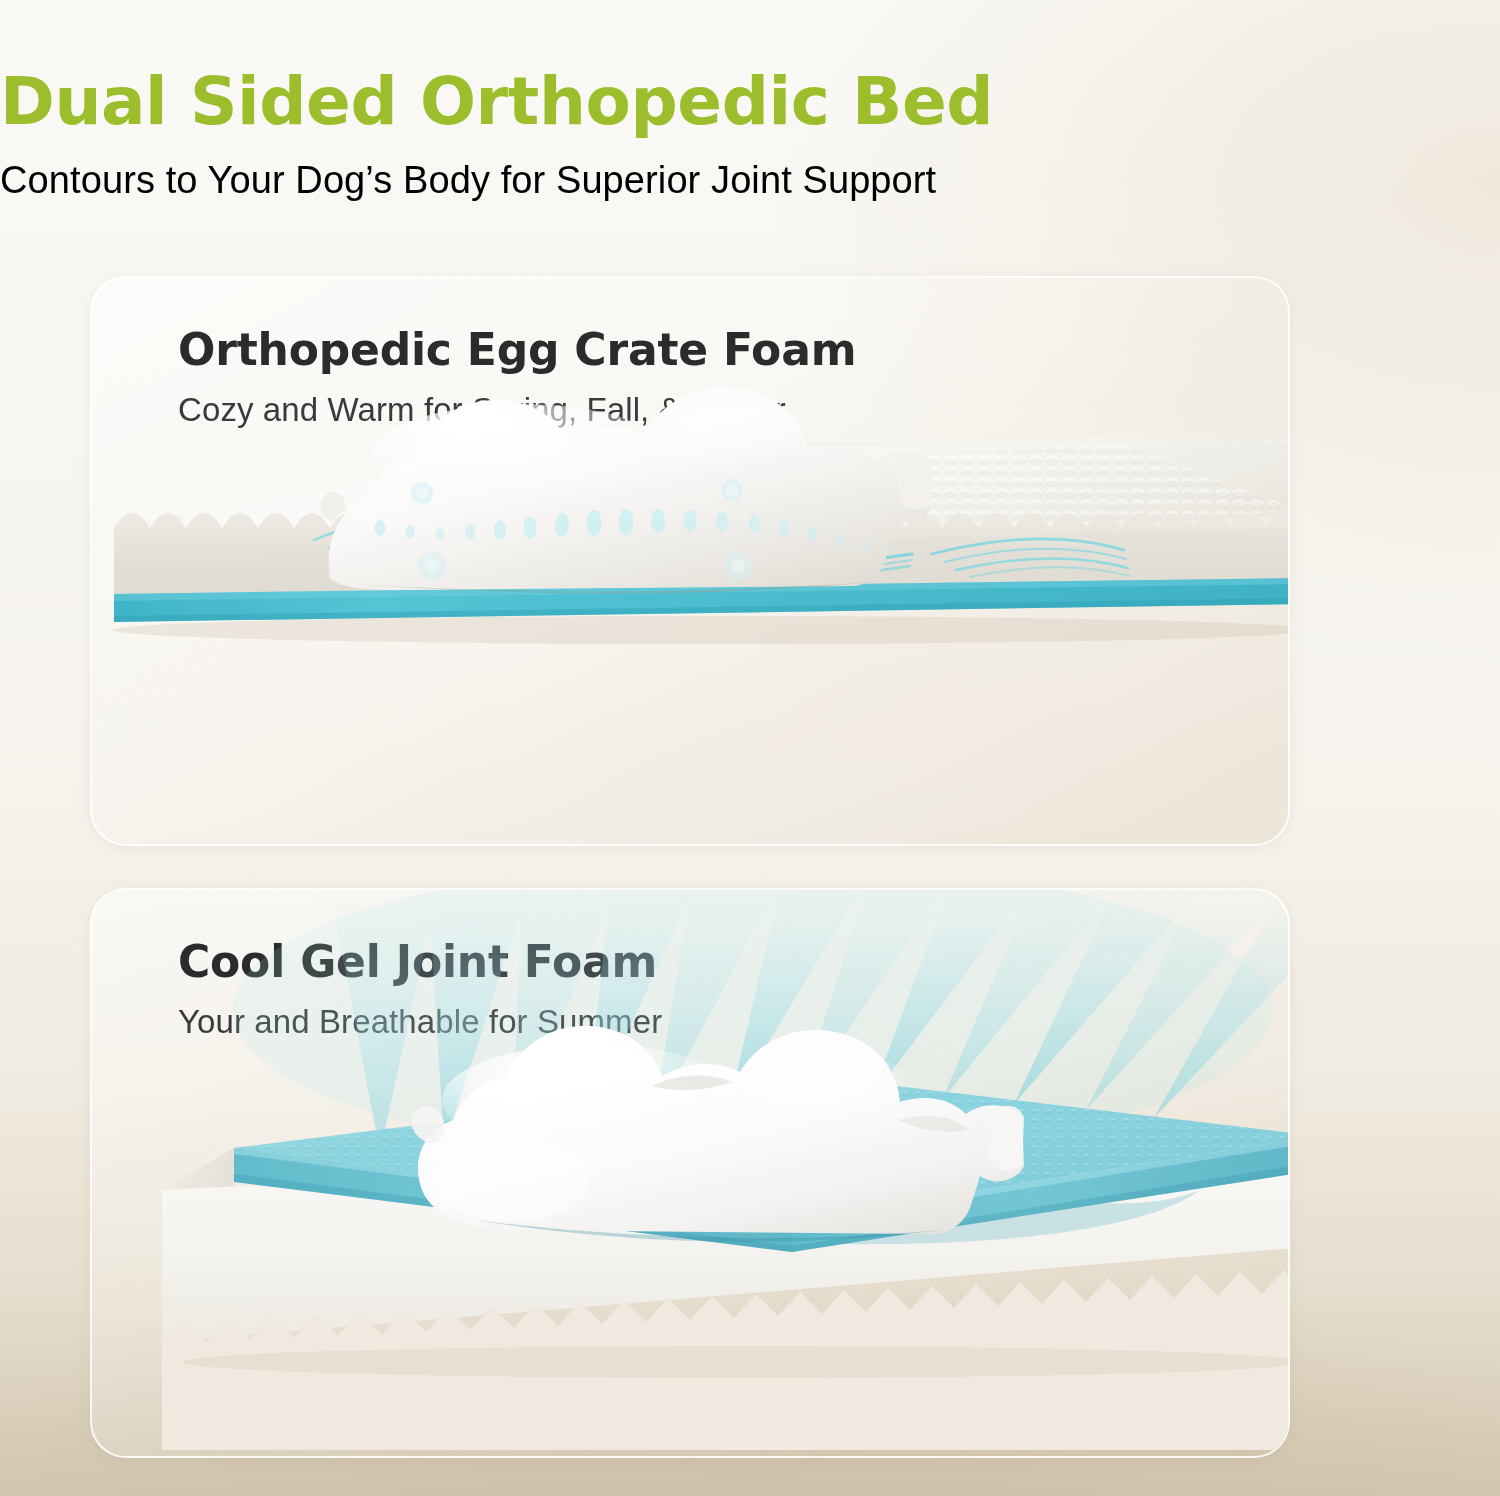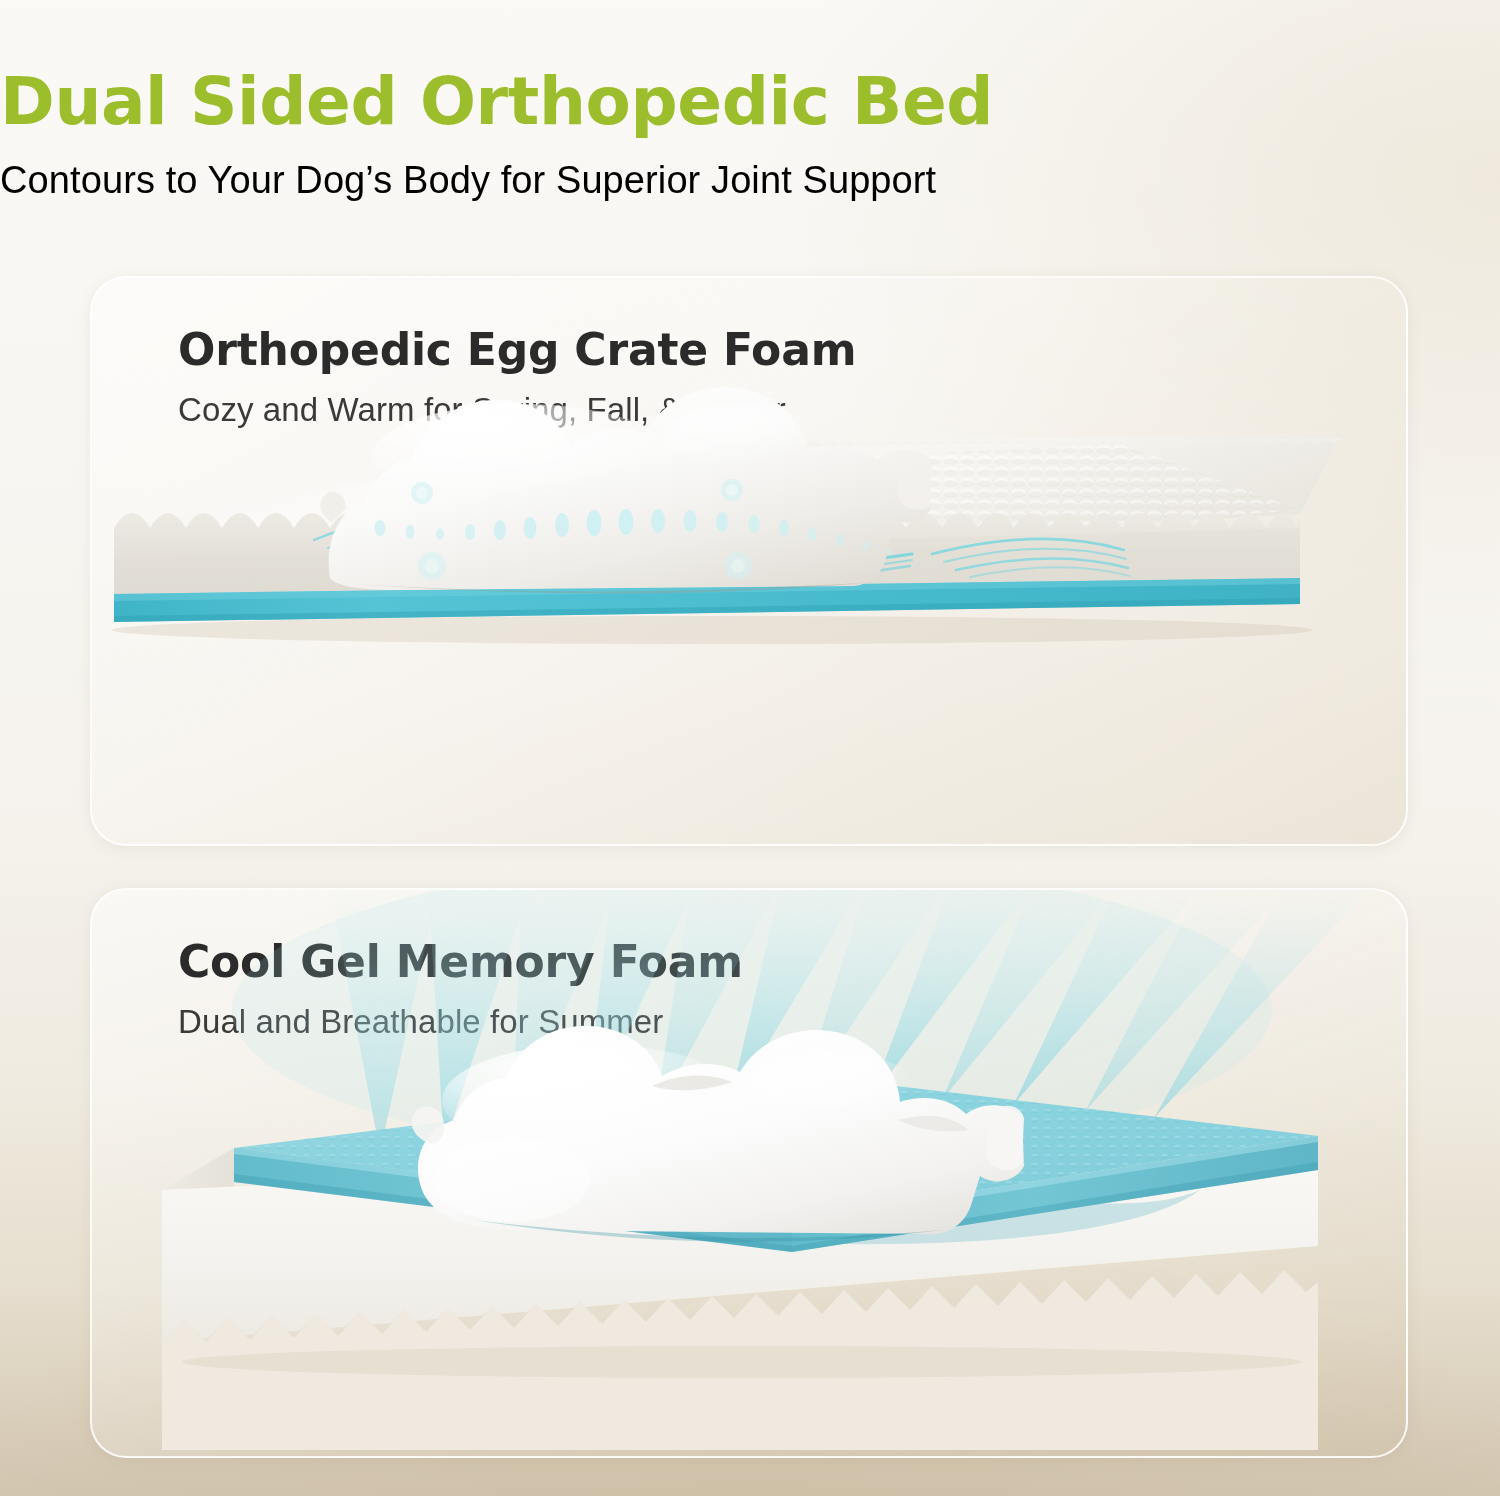--- a/index.html
+++ b/index.html
@@ -48,21 +48,21 @@
     font-size:38px;
     font-weight:300;
     color:#000000;
     letter-spacing:.1px;
     font-family:"Liberation Sans", sans-serif;
   }
 
   
   .card {
     position:absolute;
-    left:90px; width:1318px;
+    left:90px; width:1200px;
     border-radius:36px;
     border:2px solid rgba(255,255,255,.85);
     overflow:hidden;
     box-shadow:0 2px 14px rgba(140,122,92,.10);
   }
   .card-1 {
     top:276px; height:570px;
     background:
       linear-gradient(150deg,
         rgba(255,255,255,.50) 0%,
@@ -282,22 +282,22 @@
 
         <path d="M 262,306 q 250,16 520,-2 q -240,22 -520,2 Z" fill="#9A9186" opacity=".35"></path>
       </g>
     </svg>
   </div>
 </div>
 
 <div class="card card-2">
 
   <div class="card-head">
-    <div class="card-title">Cool Gel Memory Foam</div>
-    <div class="card-sub">Dual and Breathable for Summer</div>
+    <div class="card-title">Cool Gel Joint Foam</div>
+    <div class="card-sub">Your and Breathable for Summer</div>
   </div>
 
   <div class="stage">
     <svg width="1318" height="570" viewBox="0 0 1318 570" style="left:0;top:0;">
       <defs>
         <linearGradient id="c2gelTop" x1="0.1" y1="0" x2="0.9" y2="1">
           <stop offset="0%" stop-color="#9FDCE5"></stop>
           <stop offset="35%" stop-color="#8BD3DF"></stop>
           <stop offset="70%" stop-color="#86D0DD"></stop>
           <stop offset="100%" stop-color="#7CC8D7"></stop>

